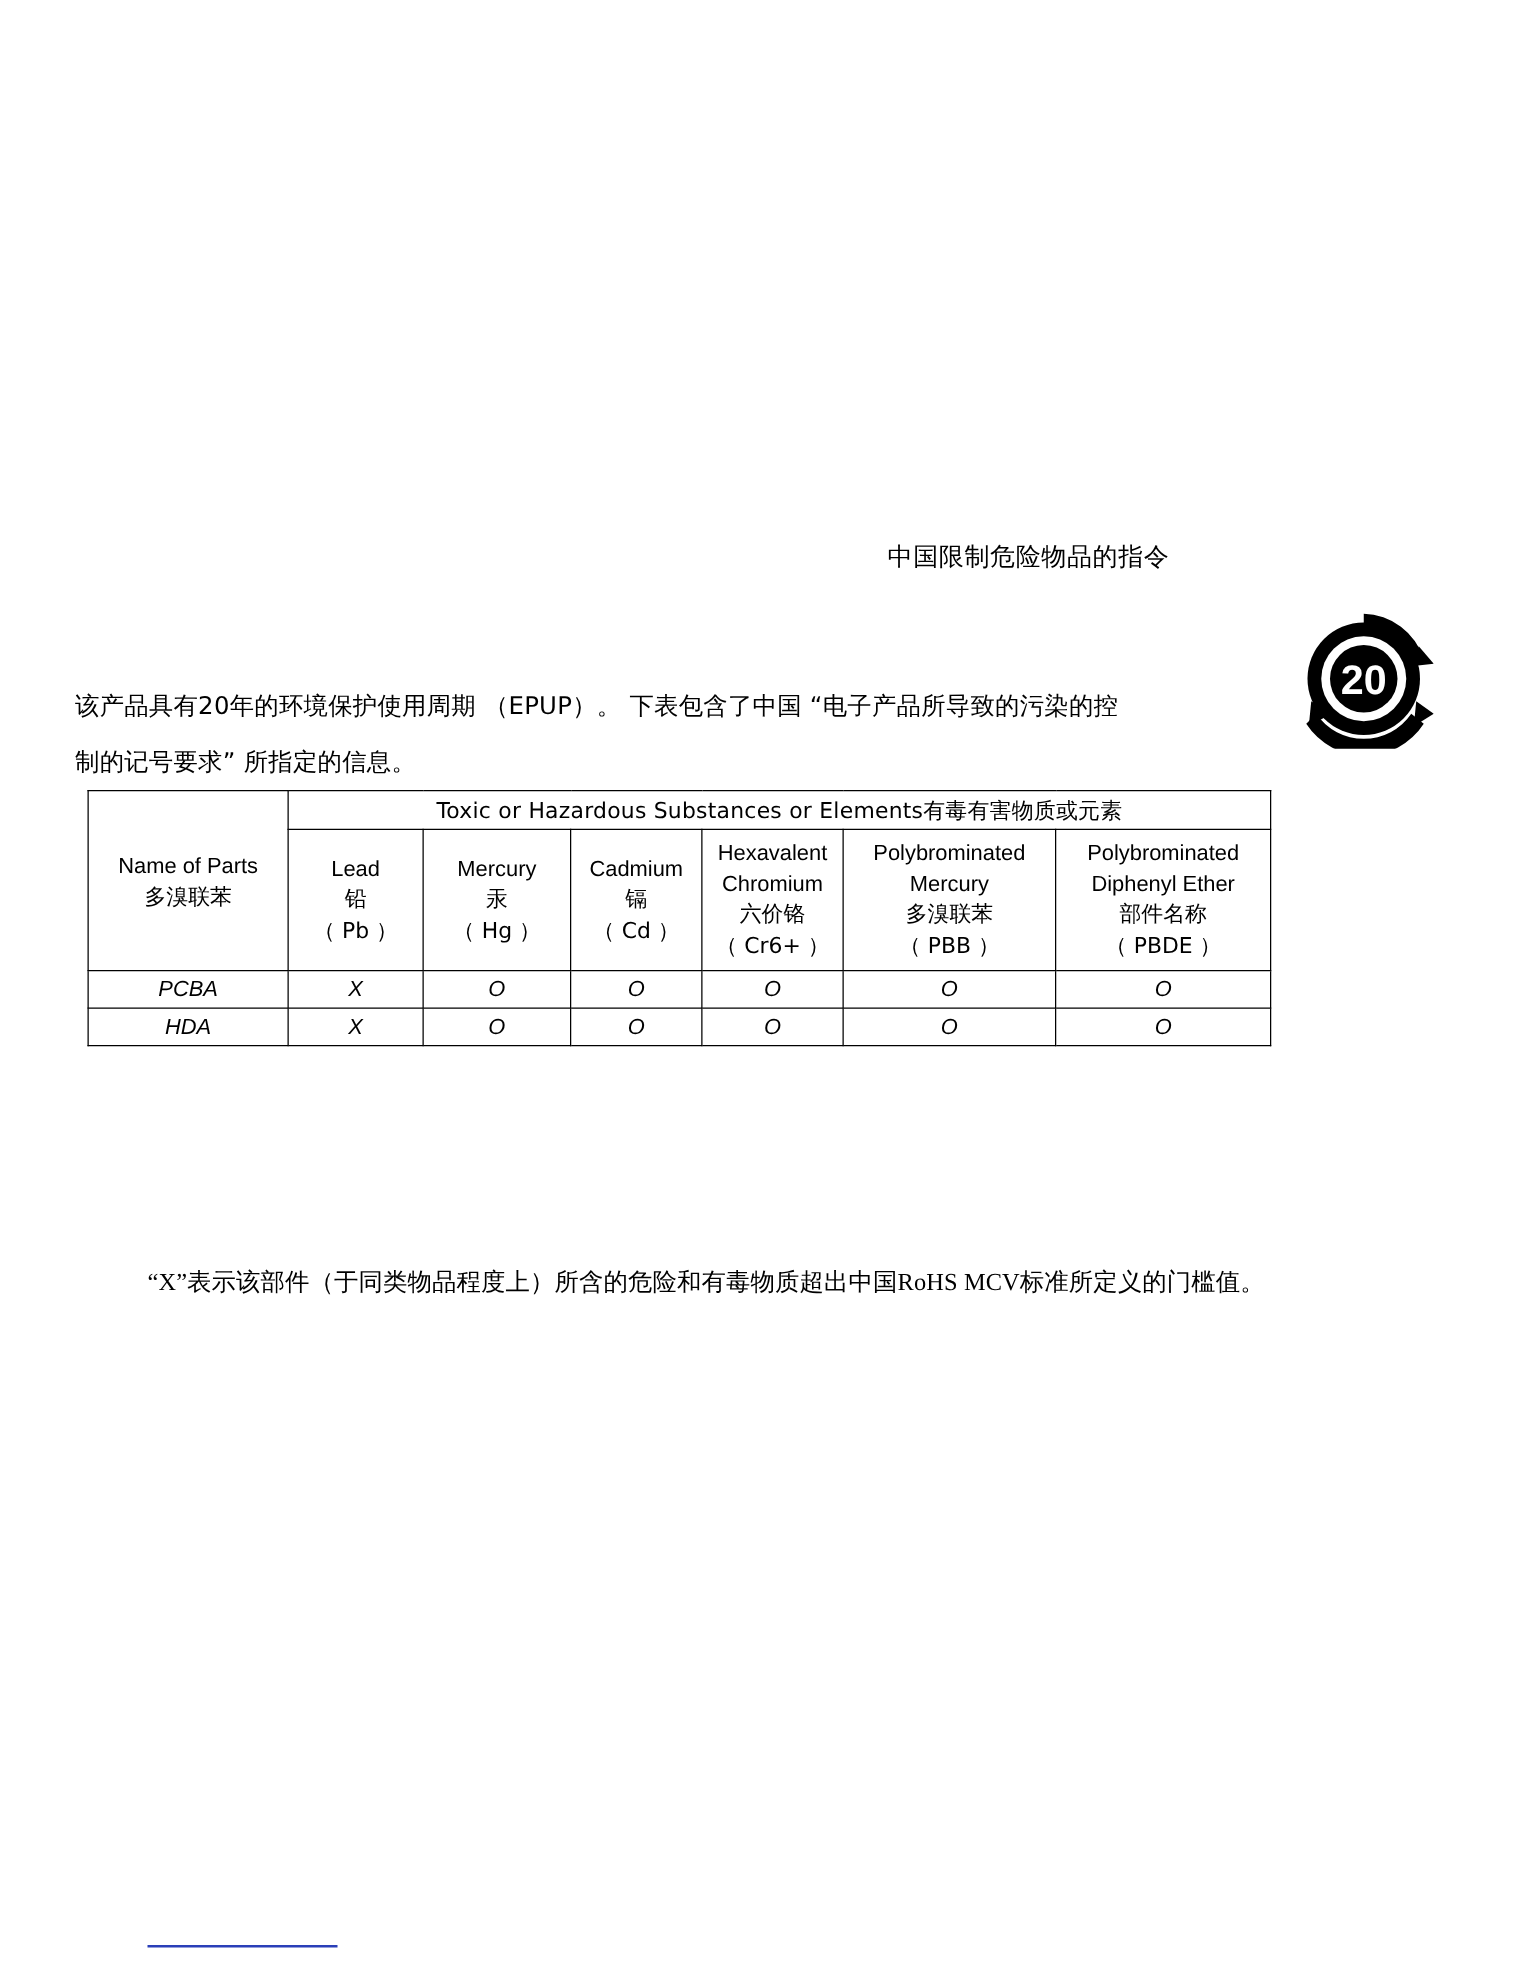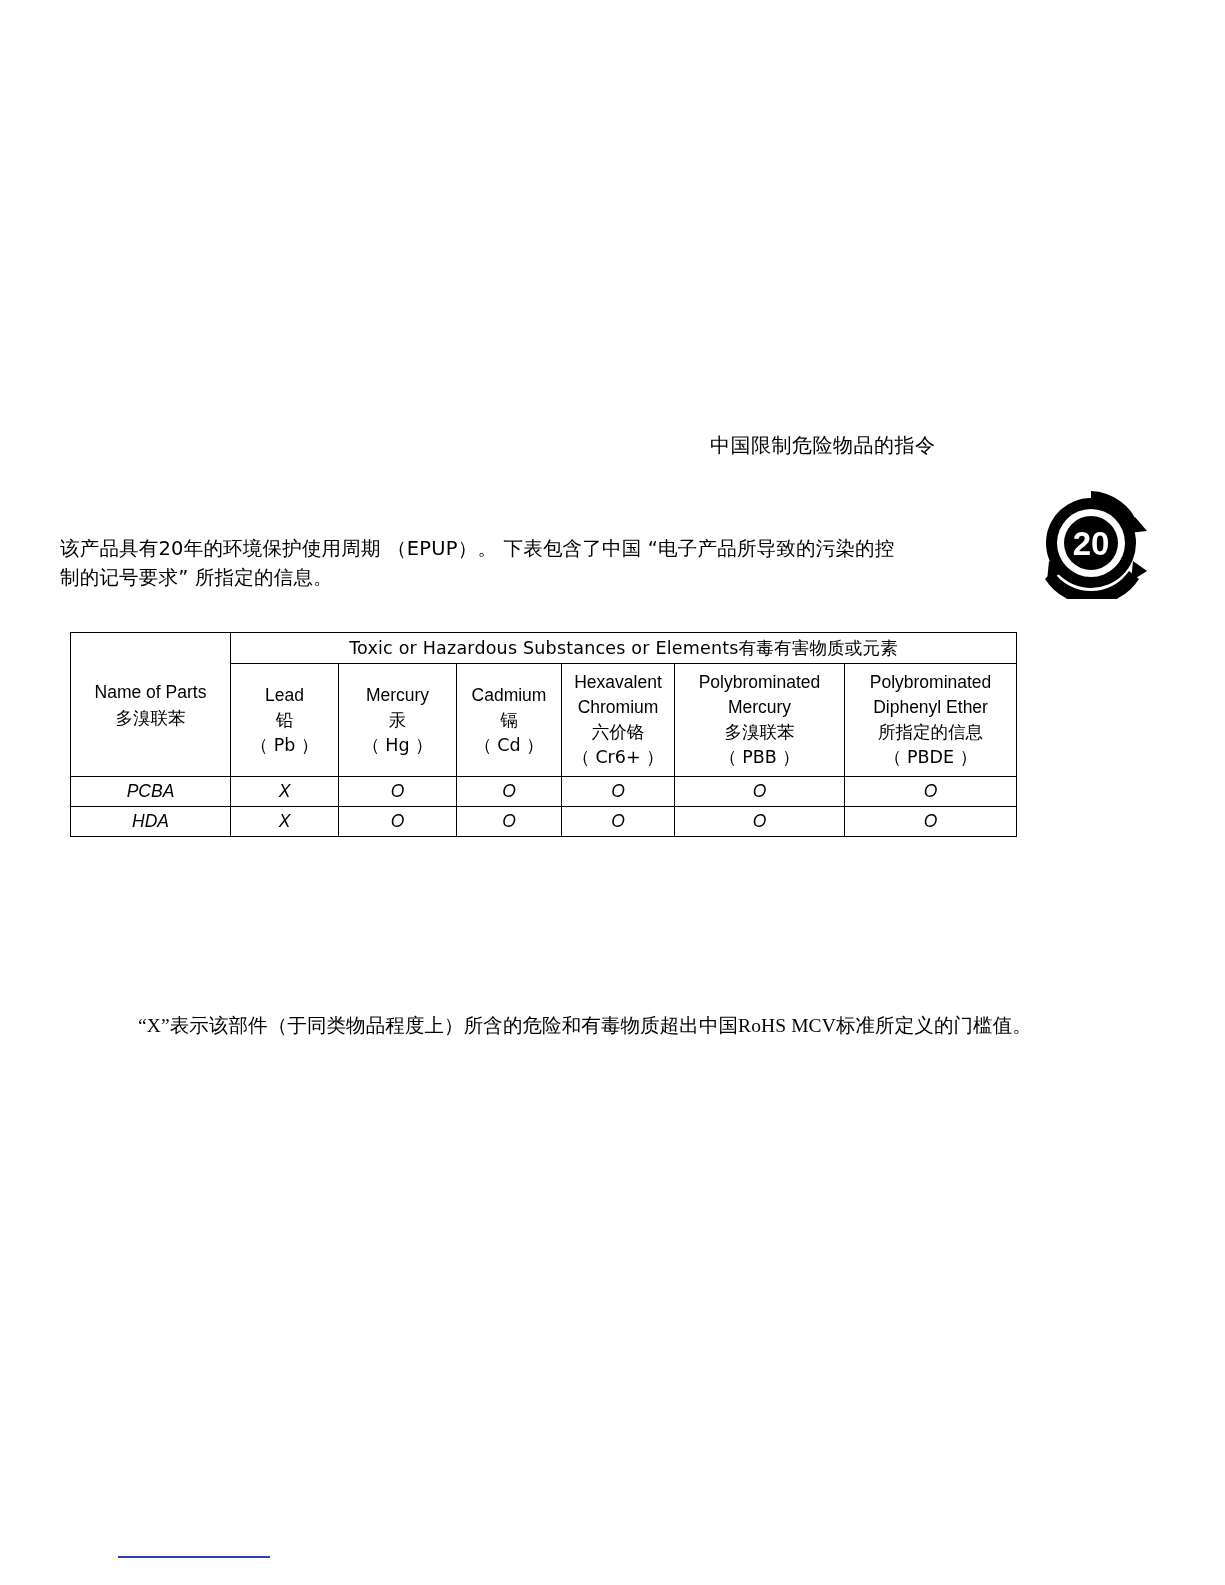--- a/index.html
+++ b/index.html
@@ -39,20 +39,21 @@
     top: 534px;
     width: 880px;
     font-family: "Liberation Serif", serif;
     font-size: 19.5px;
     line-height: 29px;
     letter-spacing: 0.2px;
   }
   .epup-para .line {
     display: block;
     white-space: nowrap;
+    margin-top: 16px;
   }
 
   
   .epup-logo {
     position: absolute;
     left: 1035px;
     top: 487px;
     width: 112px;
     height: 112px;
   }
@@ -106,21 +107,21 @@
   
   .footnote {
     position: absolute;
     left: 118px;
     font-family: "Liberation Serif", serif;
     font-size: 19.5px;
     white-space: nowrap;
     letter-spacing: 0.1px;
   }
   .footnote-o { top: 914px; }
-  .footnote-x { top: 1012px; margin-left: 20px; }
+  .footnote-x { top: 1012px; }
 
   
   .bottom-rule {
     position: absolute;
     left: 118px;
     top: 1556px;
     width: 152px;
     height: 2px;
     background: #2a3fb8;
   }
@@ -194,21 +195,21 @@
         </td>
         <td class="sub-hdr">
           <div>Polybrominated</div>
           <div>Mercury</div>
           <div class="cjk">多溴联苯</div>
           <div class="cjk">（ PBB ）</div>
         </td>
         <td class="sub-hdr">
           <div>Polybrominated</div>
           <div>Diphenyl Ether</div>
-          <div class="cjk">所指定的信息</div>
+          <div class="cjk">部件名称</div>
           <div class="cjk">（ PBDE ）</div>
         </td>
       </tr>
       <tr>
         <td class="data-cell part-name">PCBA</td>
         <td class="data-cell">X</td>
         <td class="data-cell">O</td>
         <td class="data-cell">O</td>
         <td class="data-cell">O</td>
         <td class="data-cell">O</td>

